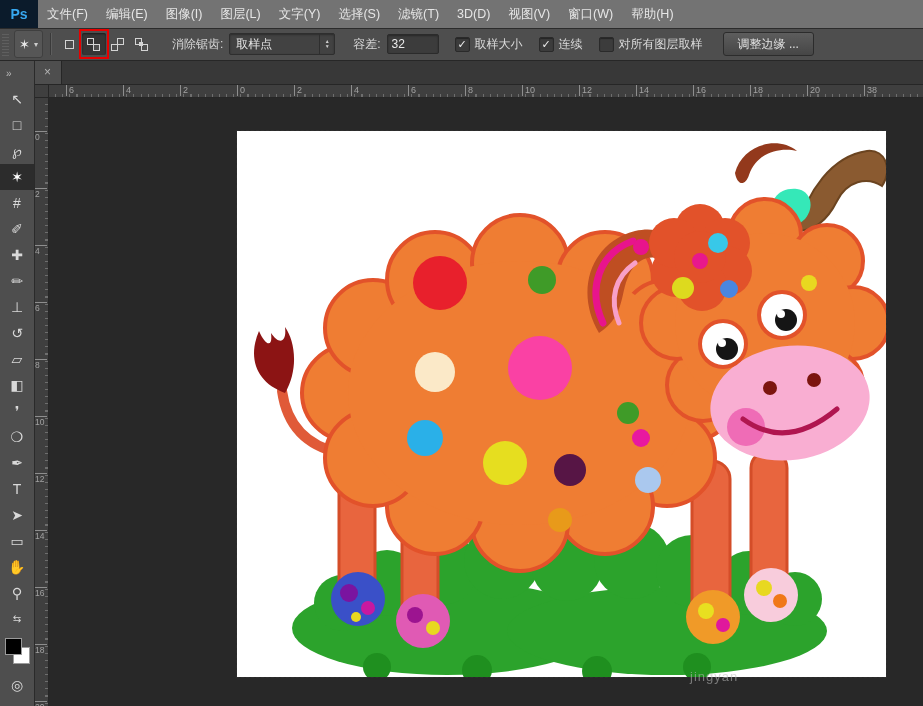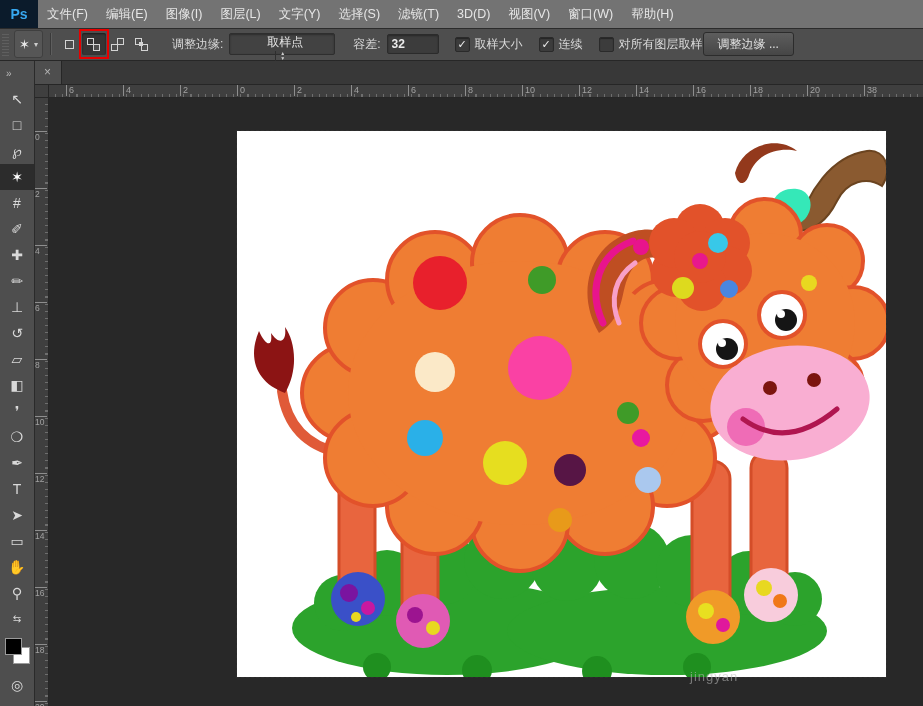--- a/index.html
+++ b/index.html
@@ -47,41 +47,39 @@
   .mi.new .a{left:2px;top:2px;width:9px;height:9px;}
   .mi.add .a{left:0;top:0;} .mi.add .b{right:0;bottom:0;background:#4e4e4e;}
   .mi.sub .a{right:0;top:0;} .mi.sub .b{left:0;bottom:0;background:#4e4e4e;}
   .mi.int .a{left:0;top:0;} .mi.int .b{right:0;bottom:0;} .mi.int .c{left:4px;top:4px;}
   .red-box{position:absolute;left:-3px;top:-4px;right:-3px;bottom:-4px;border:2px solid #e60000;pointer-events:none;}
   .ob-label{margin:0 6px 0 18px;color:#d8d8d8;white-space:nowrap;}
   .dropdown{
     display:flex;align-items:center;height:20px;width:104px;
     background:#424242;border:1px solid #2e2e2e;border-radius:2px;
     box-shadow:inset 0 1px 2px rgba(0,0,0,.35);
-    flex-direction:column;
   }
   .dropdown .dd-text{flex:1;padding-left:6px;color:#e4e4e4;white-space:nowrap;}
   .spinner{display:flex;flex-direction:column;align-items:center;justify-content:center;
     width:14px;height:100%;border-left:1px solid #2e2e2e;color:#cfcfcf;}
   .spinner span{font-size:5px;line-height:5px;}
   .num-input{
     width:42px;height:18px;background:#3c3c3c;border:1px solid #2b2b2b;border-radius:2px;
     color:#eaeaea;font-size:12px;padding:0 4px;box-shadow:inset 0 1px 2px rgba(0,0,0,.35);
     font-family:"Liberation Sans","DejaVu Sans",sans-serif;
-    font-weight:bold;
   }
   .cb-wrap{display:flex;align-items:center;margin-left:16px;}
   .cb{
     width:13px;height:13px;background:#3c3c3c;border:1px solid #2a2a2a;border-radius:2px;
     display:flex;align-items:center;justify-content:center;margin-right:5px;
     box-shadow:inset 0 1px 1px rgba(0,0,0,.4);
   }
   .cb .checkmark{color:#efefef;font-size:11px;line-height:11px;}
   .push-btn{
-    height:22px;padding:0 14px;display:flex;align-items:center;
+    margin-left:20px;height:22px;padding:0 14px;display:flex;align-items:center;
     background:linear-gradient(#5d5d5d,#464646);border:1px solid #2c2c2c;border-radius:3px;
     color:#e2e2e2;white-space:nowrap;
   }
   
   .toolbar{
     position:absolute;left:0;top:60px;width:34px;bottom:0;
     background:#4e4e4e;border-right:1px solid #2a2a2a;z-index:20;
   }
   .tb-header{height:26px;display:flex;align-items:center;padding-left:6px;color:#b8b8b8;font-size:10px;}
   .tool{height:26px;display:flex;align-items:center;justify-content:center;color:#d9d9d9;}
@@ -187,21 +185,21 @@
     </div>
     <div class="mode-btn">
       <span class="mi int">
           <span class="a"></span>
           <span class="b"></span>
           <span class="c"></span>
         </span>
     </div>
   </div>
 
-  <span class="ob-label">调整边缘:</span>
+  <span class="ob-label">消除锯齿:</span>
   <div class="dropdown">
     <span class="dd-text">取样点</span>
     <span class="spinner">
       <span>▲</span>
         <span>▼</span>
     </span>
   </div>
 
   <span class="ob-label">容差:</span>
   <input class="num-input" value="32" style="">

